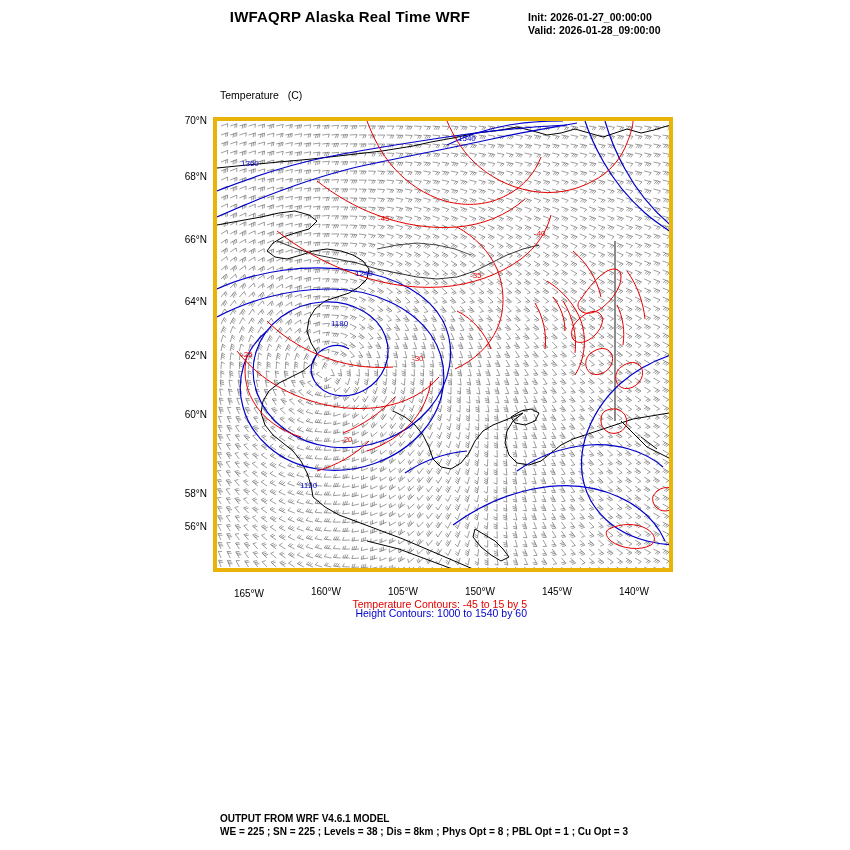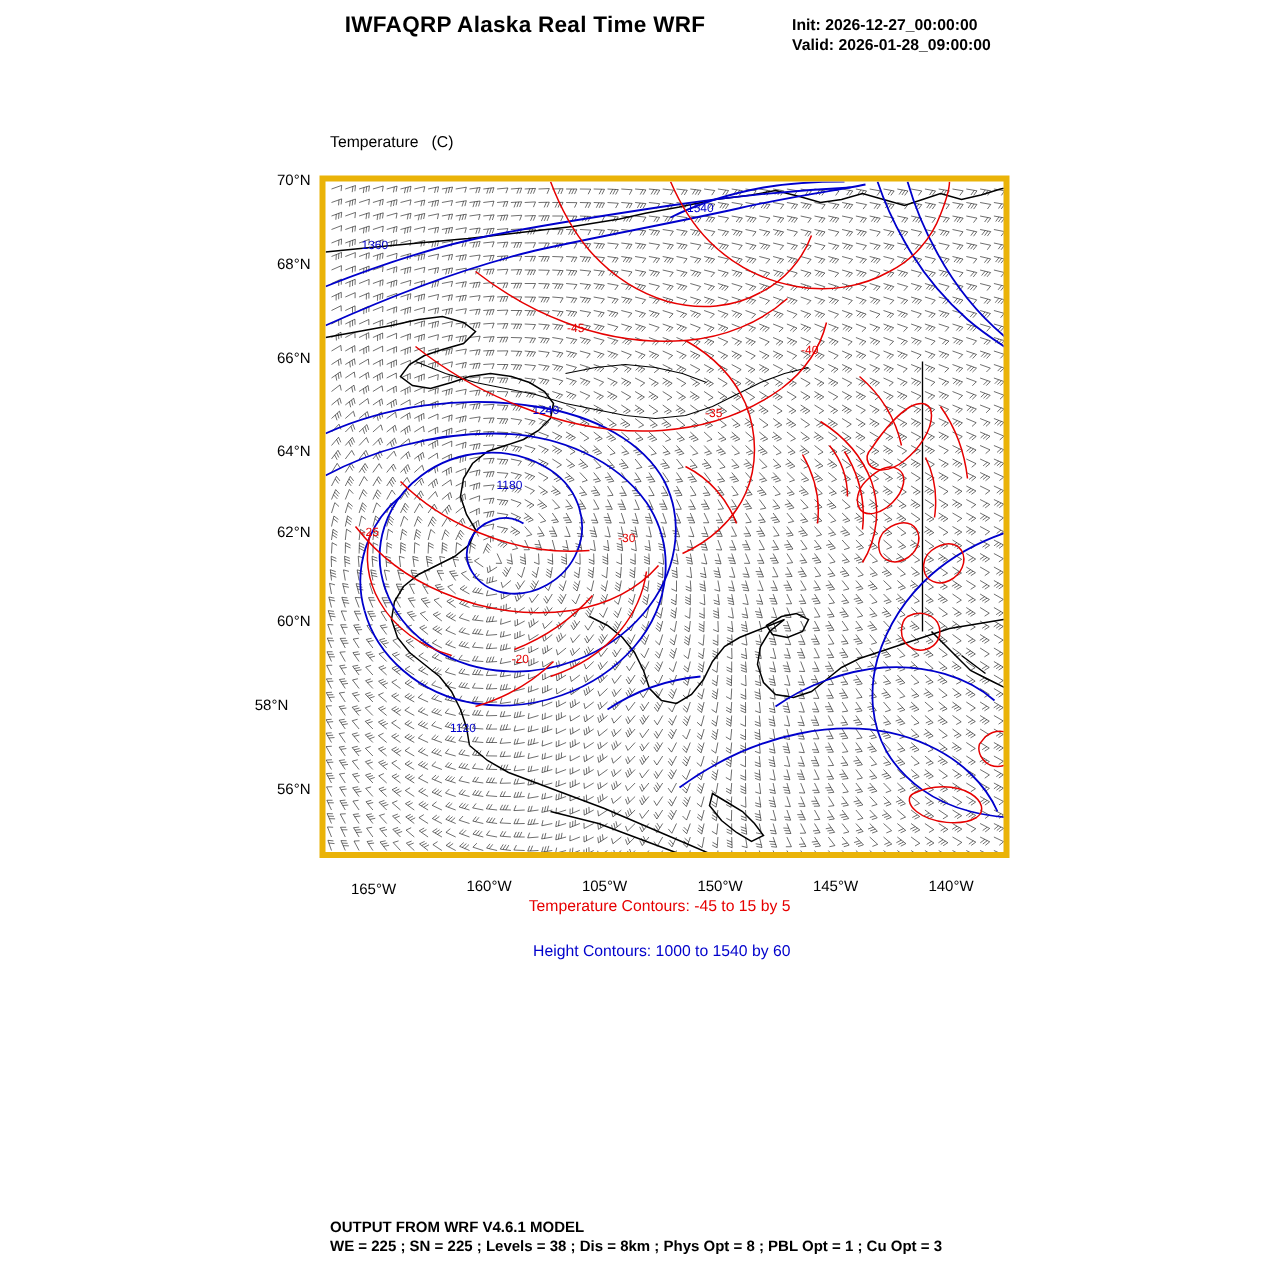--- a/index.html
+++ b/index.html
@@ -78,21 +78,21 @@
     width: 60px;
     text-align: center;
     font-size: 10px;
     color: #000;
   }
 
   
   .legend-height {
     position: absolute;
     right: 177px;
-    top: 628px;
+    top: 607px;
     font-size: 10.5px;
     color: #0000cc;
     text-align: right;
   }
   .legend-temp {
     position: absolute;
     right: 177px;
     top: 598px;
     font-size: 10.5px;
     color: #e60000;
@@ -109,21 +109,21 @@
     line-height: 13px;
   }
 </style>
 </head>
 <body>
 
 <div class="page">
 
   <div class="main-title">IWFAQRP Alaska Real Time WRF</div>
   <div class="run-info">
-    <div>Init: 2026-12-27_00:00:00</div>
+    <div>Init: 2026-01-27_00:00:00</div>
     <div>Valid: 2026-01-28_09:00:00</div>
   </div>
 
   <div class="units">
     <div class="u-row">Temperature   (C)</div>
     <div class="u-row">Height   (m)</div>
     <div class="u-row">Winds   (kts)</div>
   </div>
 
   <div class="plot-frame">
@@ -245,21 +245,21 @@
     </svg>
   </div>
 
   <div class="ytick-wrap">
     <div class="ylab" style="left:155px; top:115px;">70°N</div>
     <div class="ylab" style="left:155px; top:171px;">68°N</div>
     <div class="ylab" style="left:155px; top:234px;">66°N</div>
     <div class="ylab" style="left:155px; top:296px;">64°N</div>
     <div class="ylab" style="left:155px; top:350px;">62°N</div>
     <div class="ylab" style="left:155px; top:409px;">60°N</div>
-    <div class="ylab" style="left:155px; top:465px;text-align:center;">58°N</div>
+    <div class="ylab" style="left:155px; top:488px;">58°N</div>
     <div class="ylab" style="left:155px; top:521px;">56°N</div>
 
     <div class="xlab" style="left:219px; top:588px;">165°W</div>
     <div class="xlab" style="left:296px; top:586px;">160°W</div>
     <div class="xlab" style="left:373px; top:586px;">105°W</div>
     <div class="xlab" style="left:450px; top:586px;">150°W</div>
     <div class="xlab" style="left:527px; top:586px;">145°W</div>
     <div class="xlab" style="left:604px; top:586px;">140°W</div>
   </div>
 

